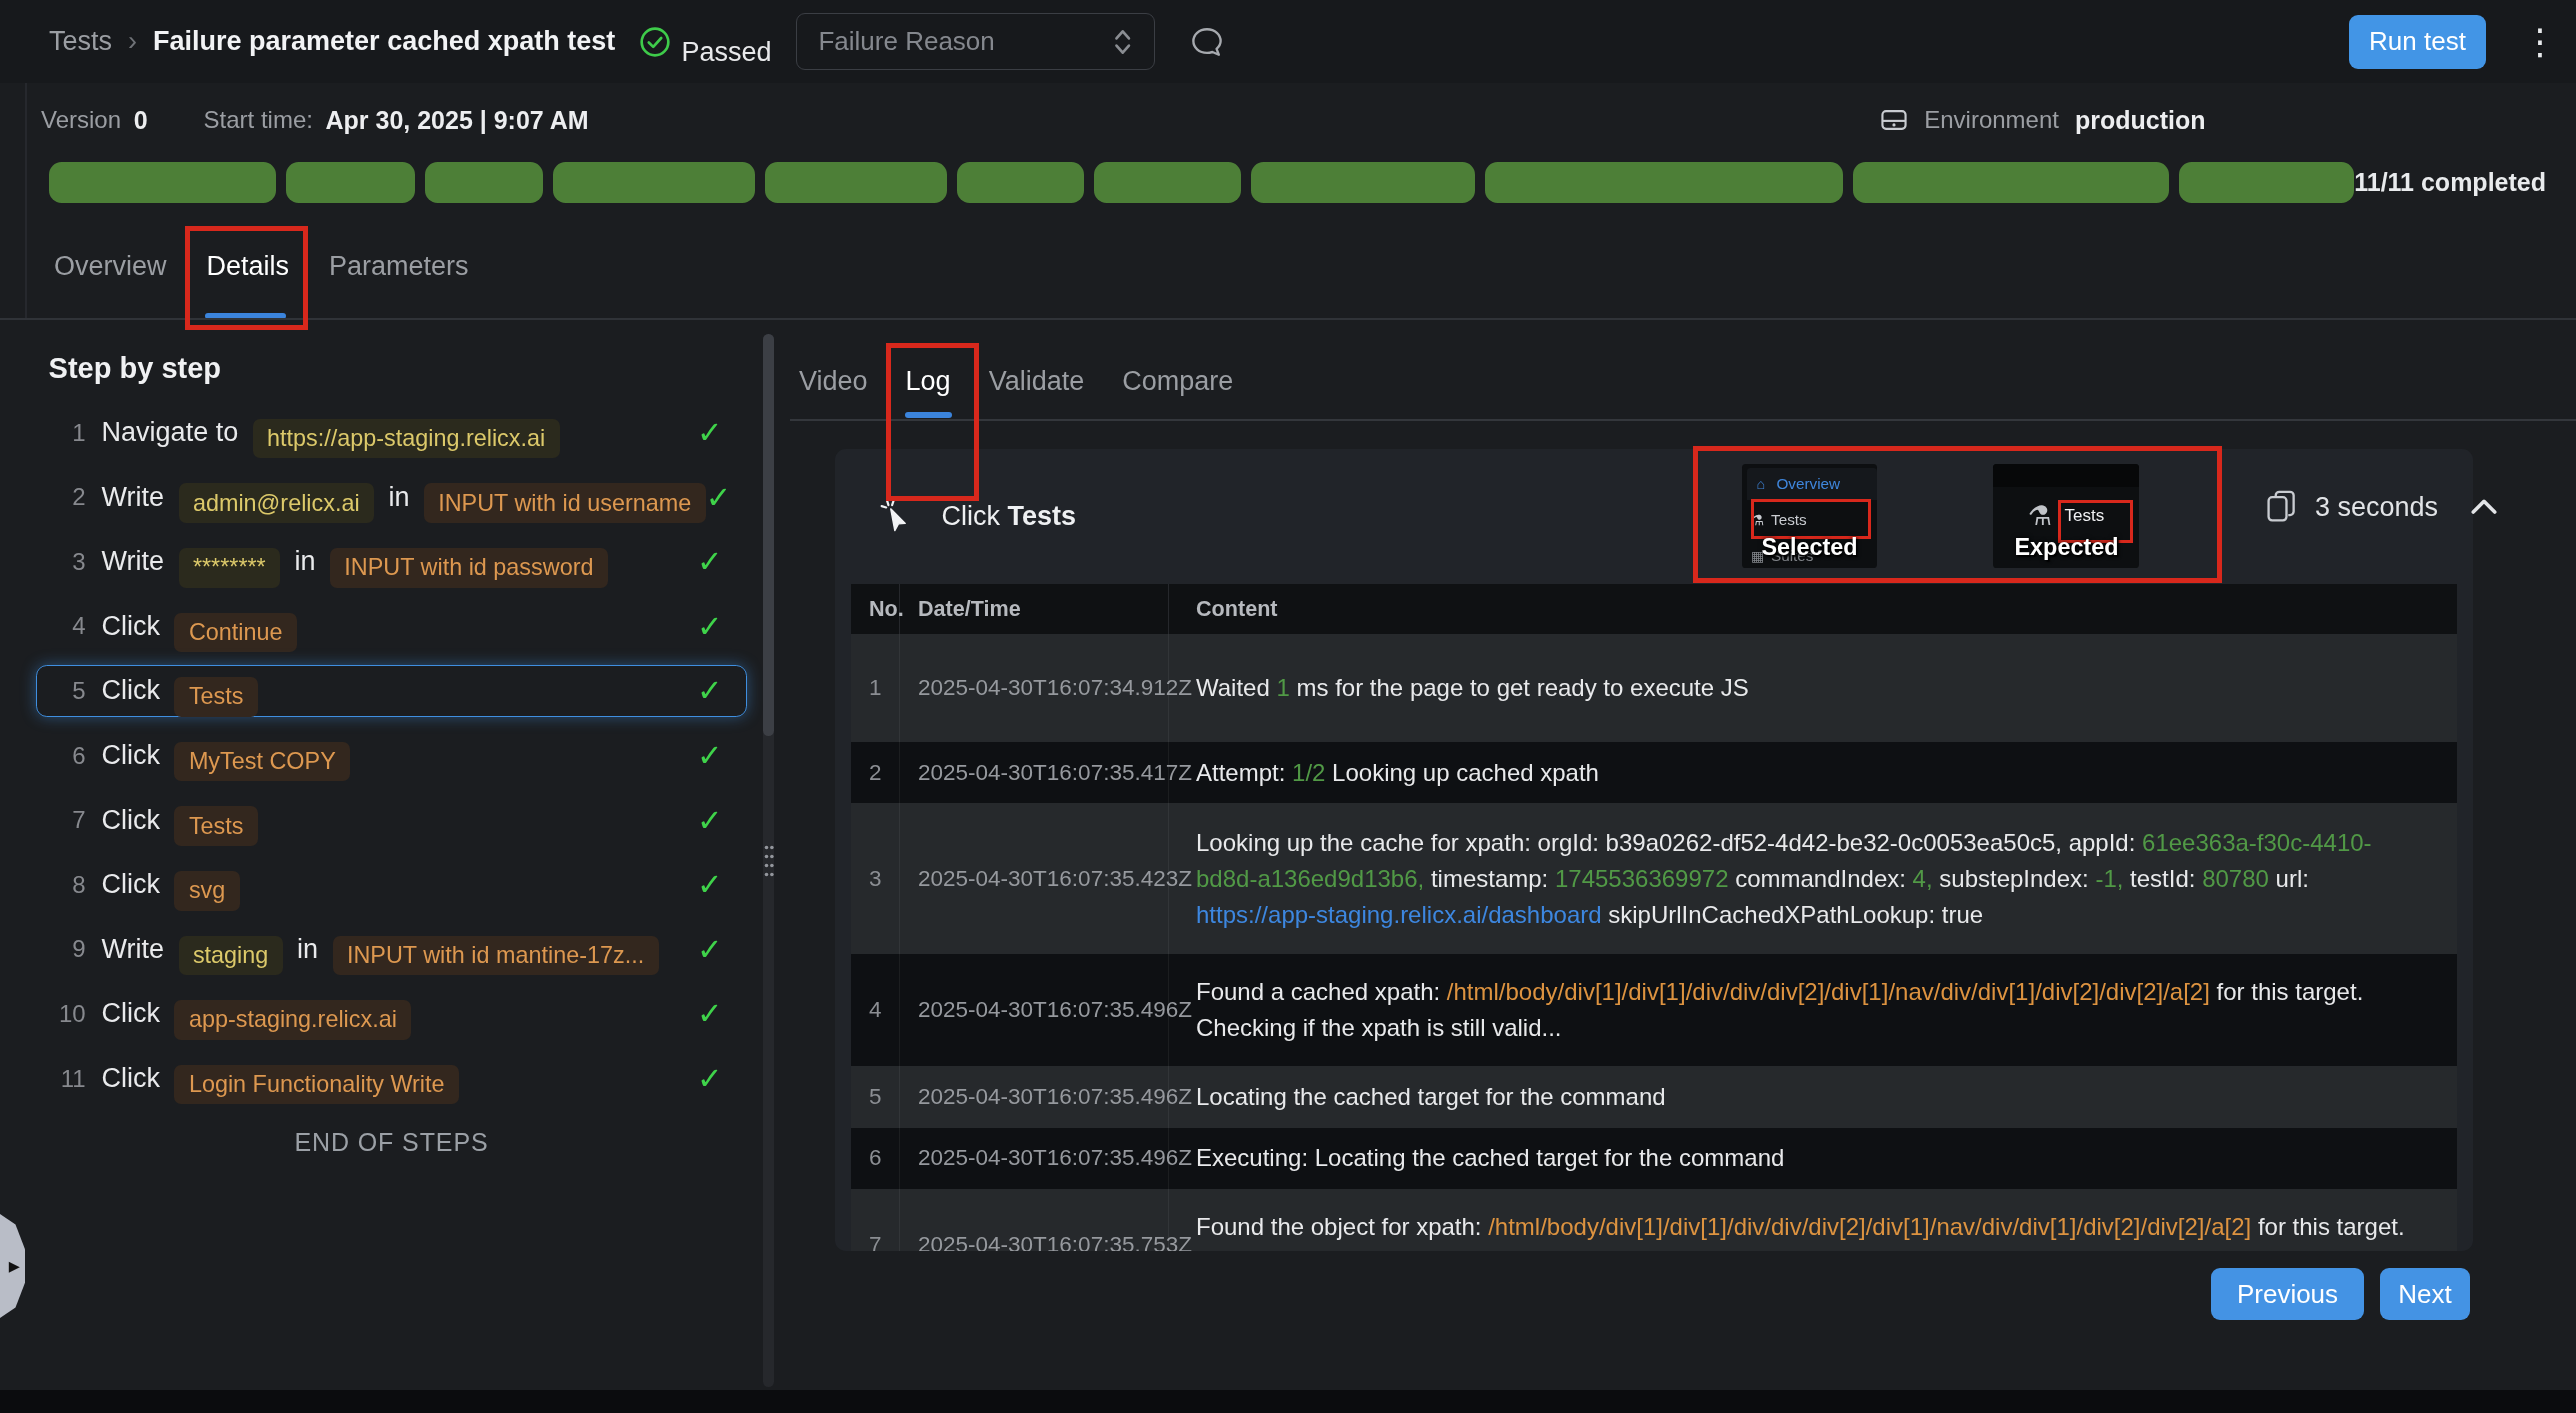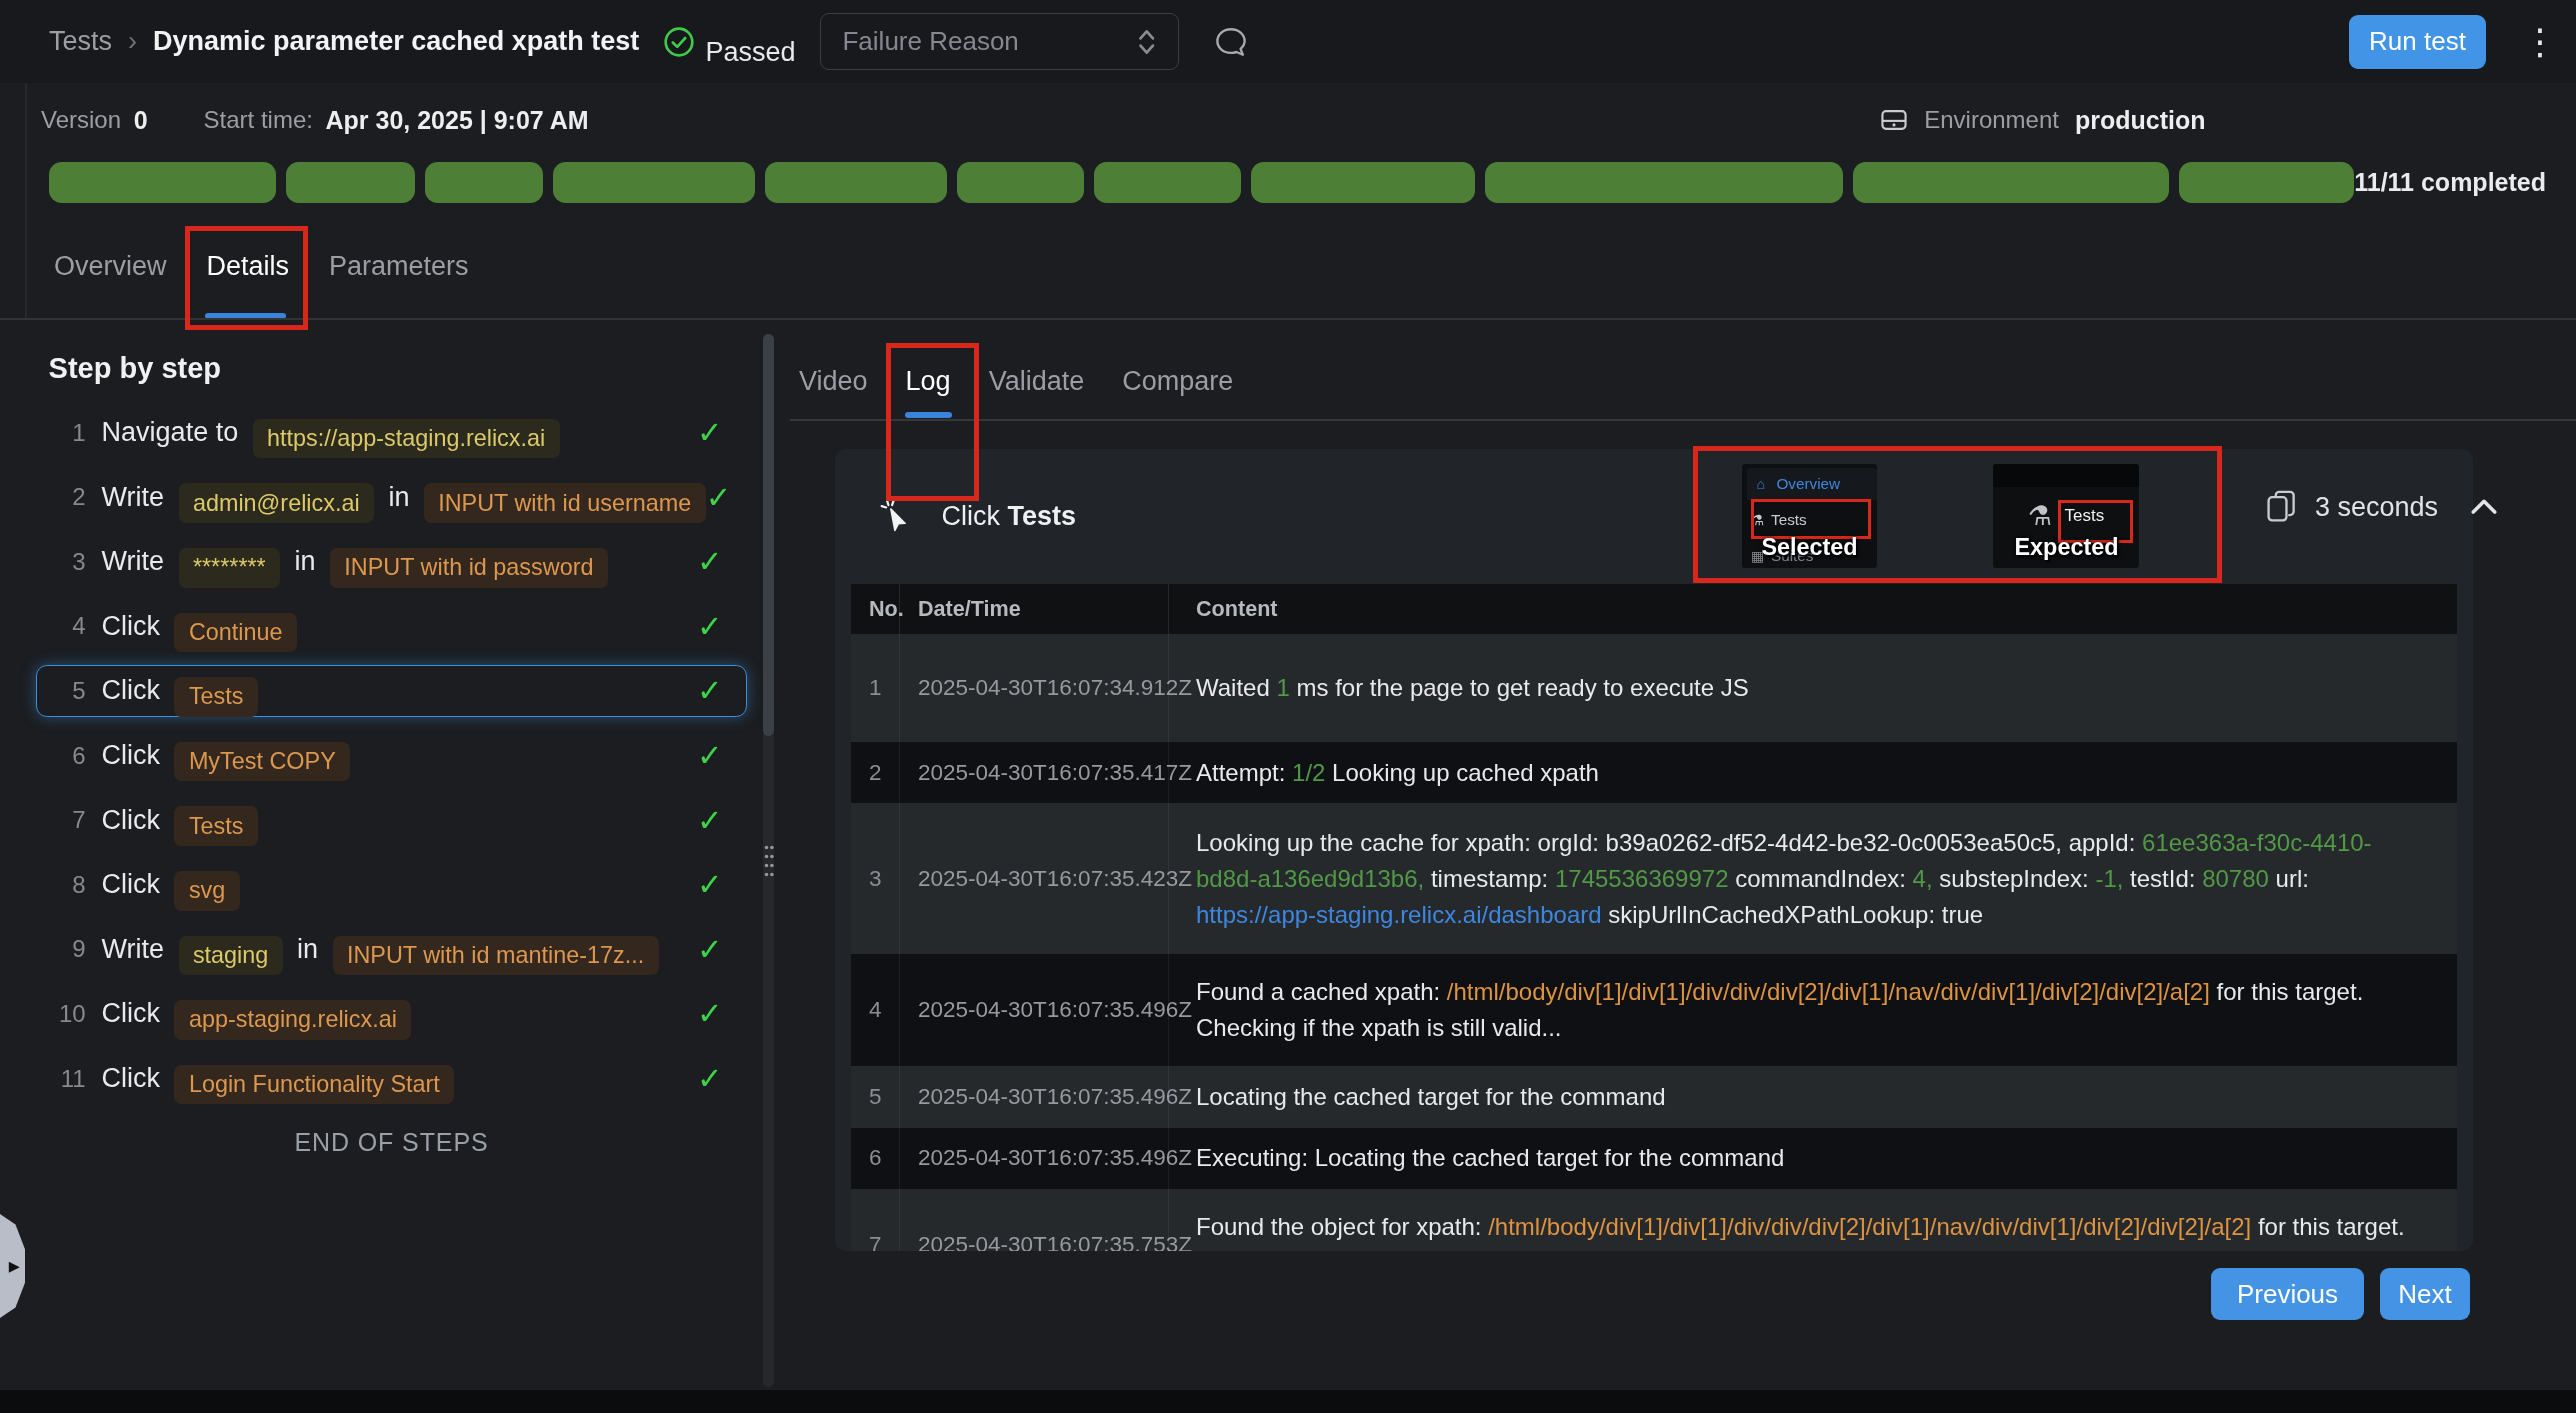--- a/index.html
+++ b/index.html
@@ -142,21 +142,21 @@
   svg { display:block; }
 </style>
 </head>
 <body>
 
 <div class="hairline-left"></div>
 
 <div class="topbar">
   <span class="crumb-root">Tests</span>
   <span class="crumb-sep">›</span>
-  <span class="page-title">Dynamic parameter cached xpath test</span>
+  <span class="page-title">Failure parameter cached xpath test</span>
   <span class="passed-wrap">
     <svg width="32" height="32" viewBox="0 0 36 36">
       <circle cx="18" cy="18" r="15" fill="none" stroke="#3ecb4a" stroke-width="3"></circle>
       <path d="M11 18.5 L16 23.5 L25 13.5" fill="none" stroke="#3ecb4a" stroke-width="3" stroke-linecap="round" stroke-linejoin="round"></path>
     </svg>
     <span class="passed-text">Passed</span>
   </span>
   <div class="fr-select">
     <span>Failure Reason</span>
     <svg width="23.4" height="32" viewBox="0 0 26 36">
@@ -281,21 +281,21 @@
       </div>
       <div class="step">
         <span class="step-no">10</span>
         <span class="step-action">Click</span>
         <span class="badge target">app-staging.relicx.ai</span>
         <span class="check">✓</span>
       </div>
       <div class="step">
         <span class="step-no">11</span>
         <span class="step-action">Click</span>
-        <span class="badge target">Login Functionality Start</span>
+        <span class="badge target">Login Functionality Write</span>
         <span class="check">✓</span>
       </div>
     </div>
   <div class="end-of-steps">END OF STEPS</div>
 </div>
 
 <div class="v-scroll">
   <div class="v-thumb"></div>
 </div>
 <div class="grip">

